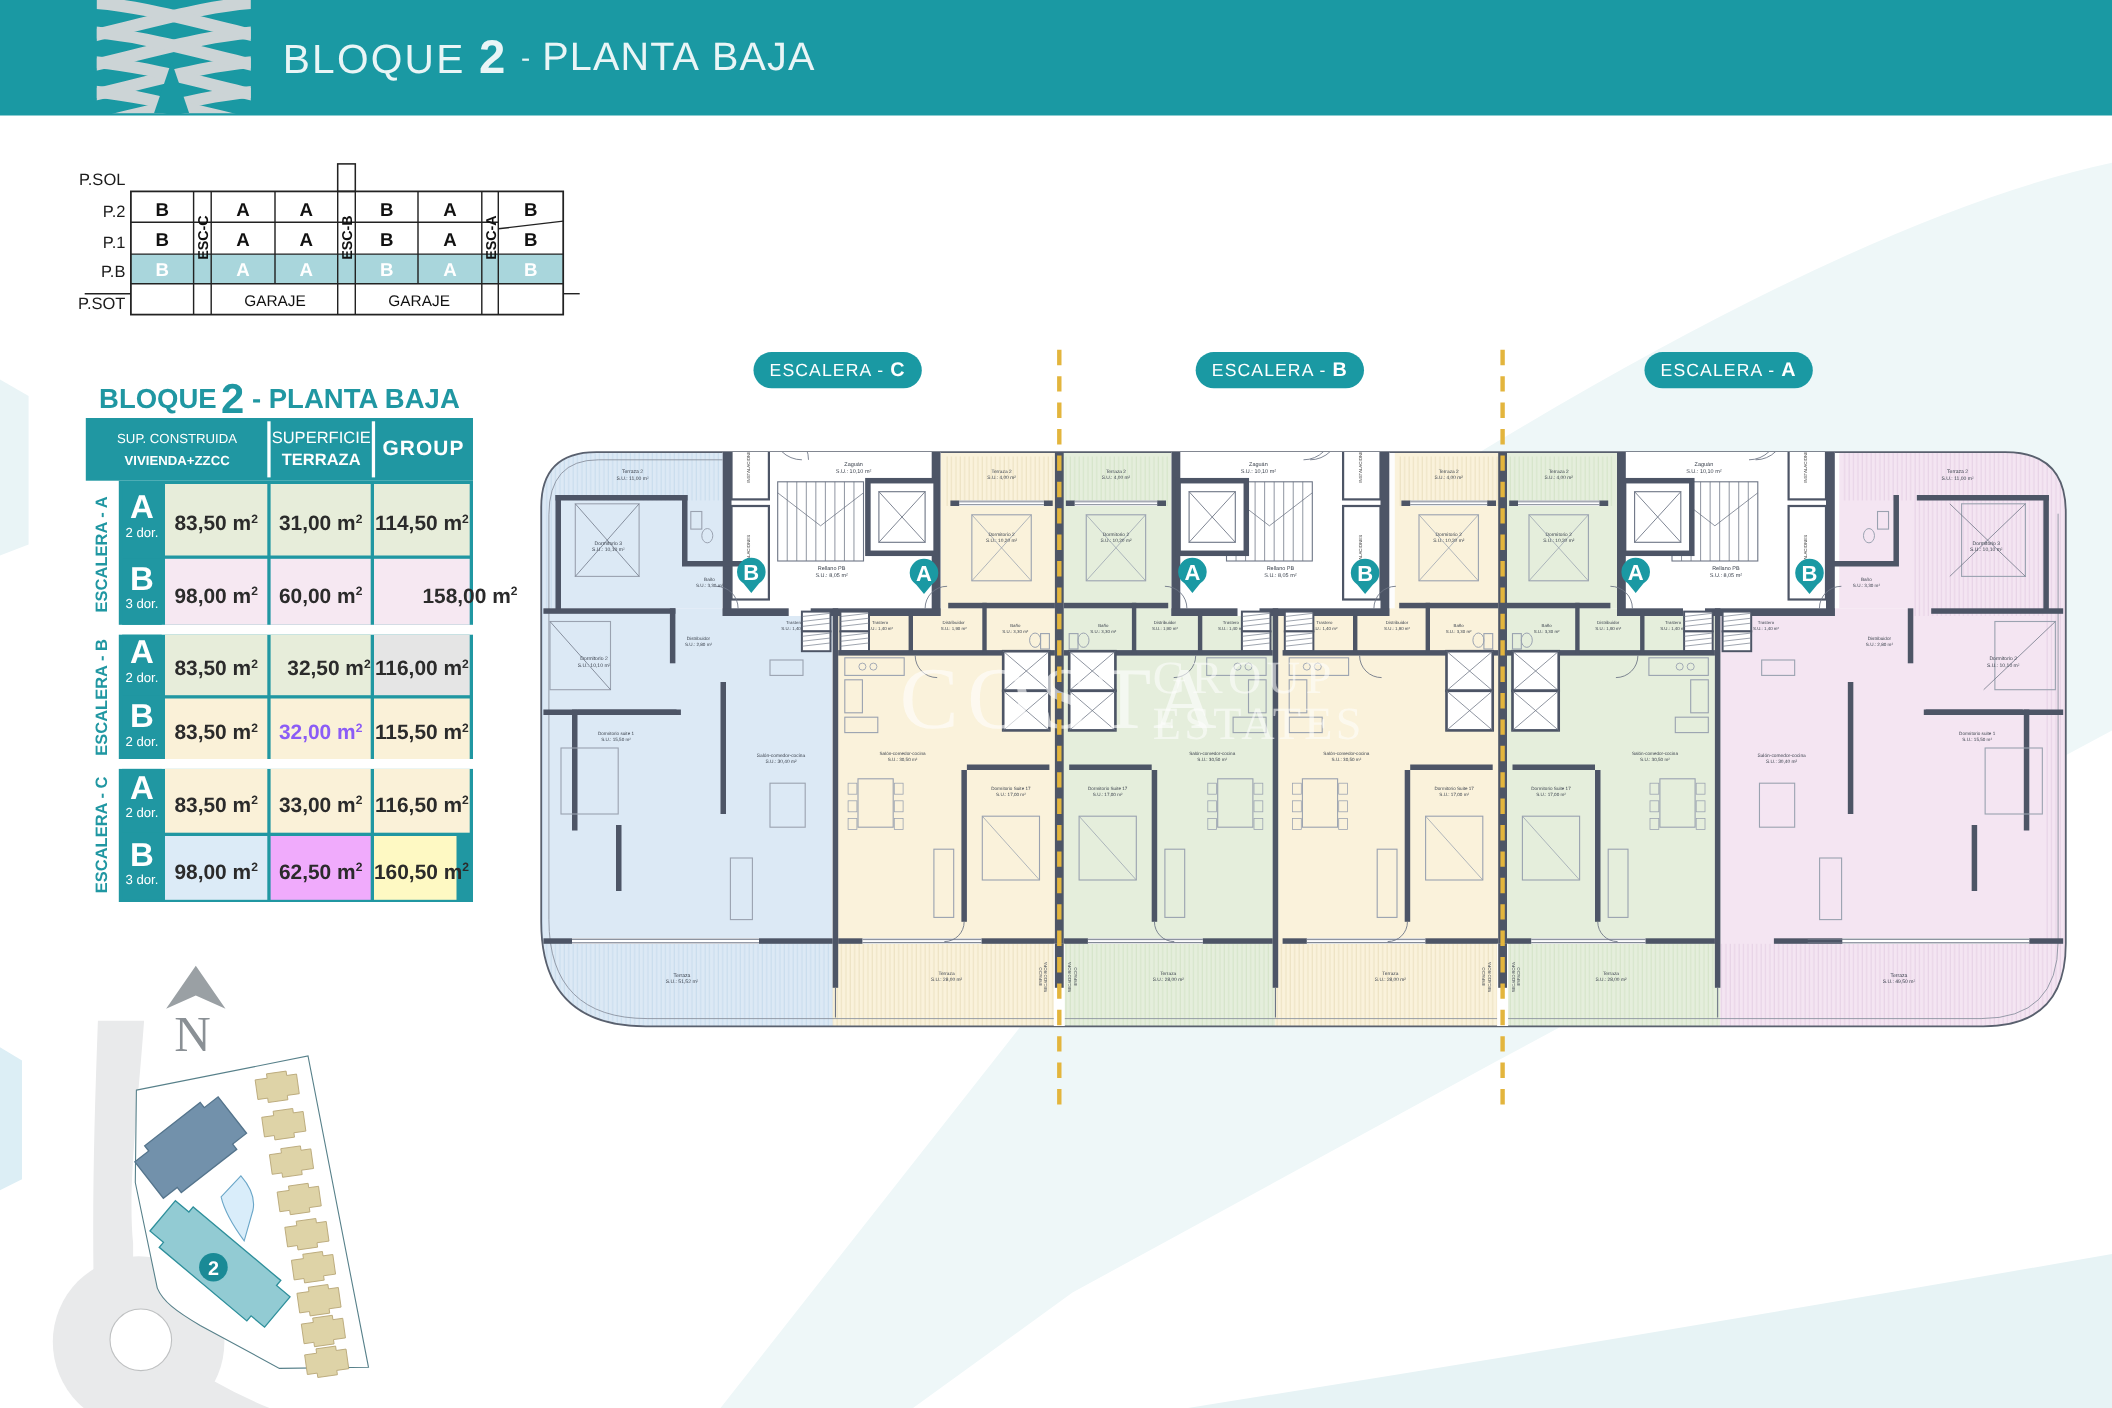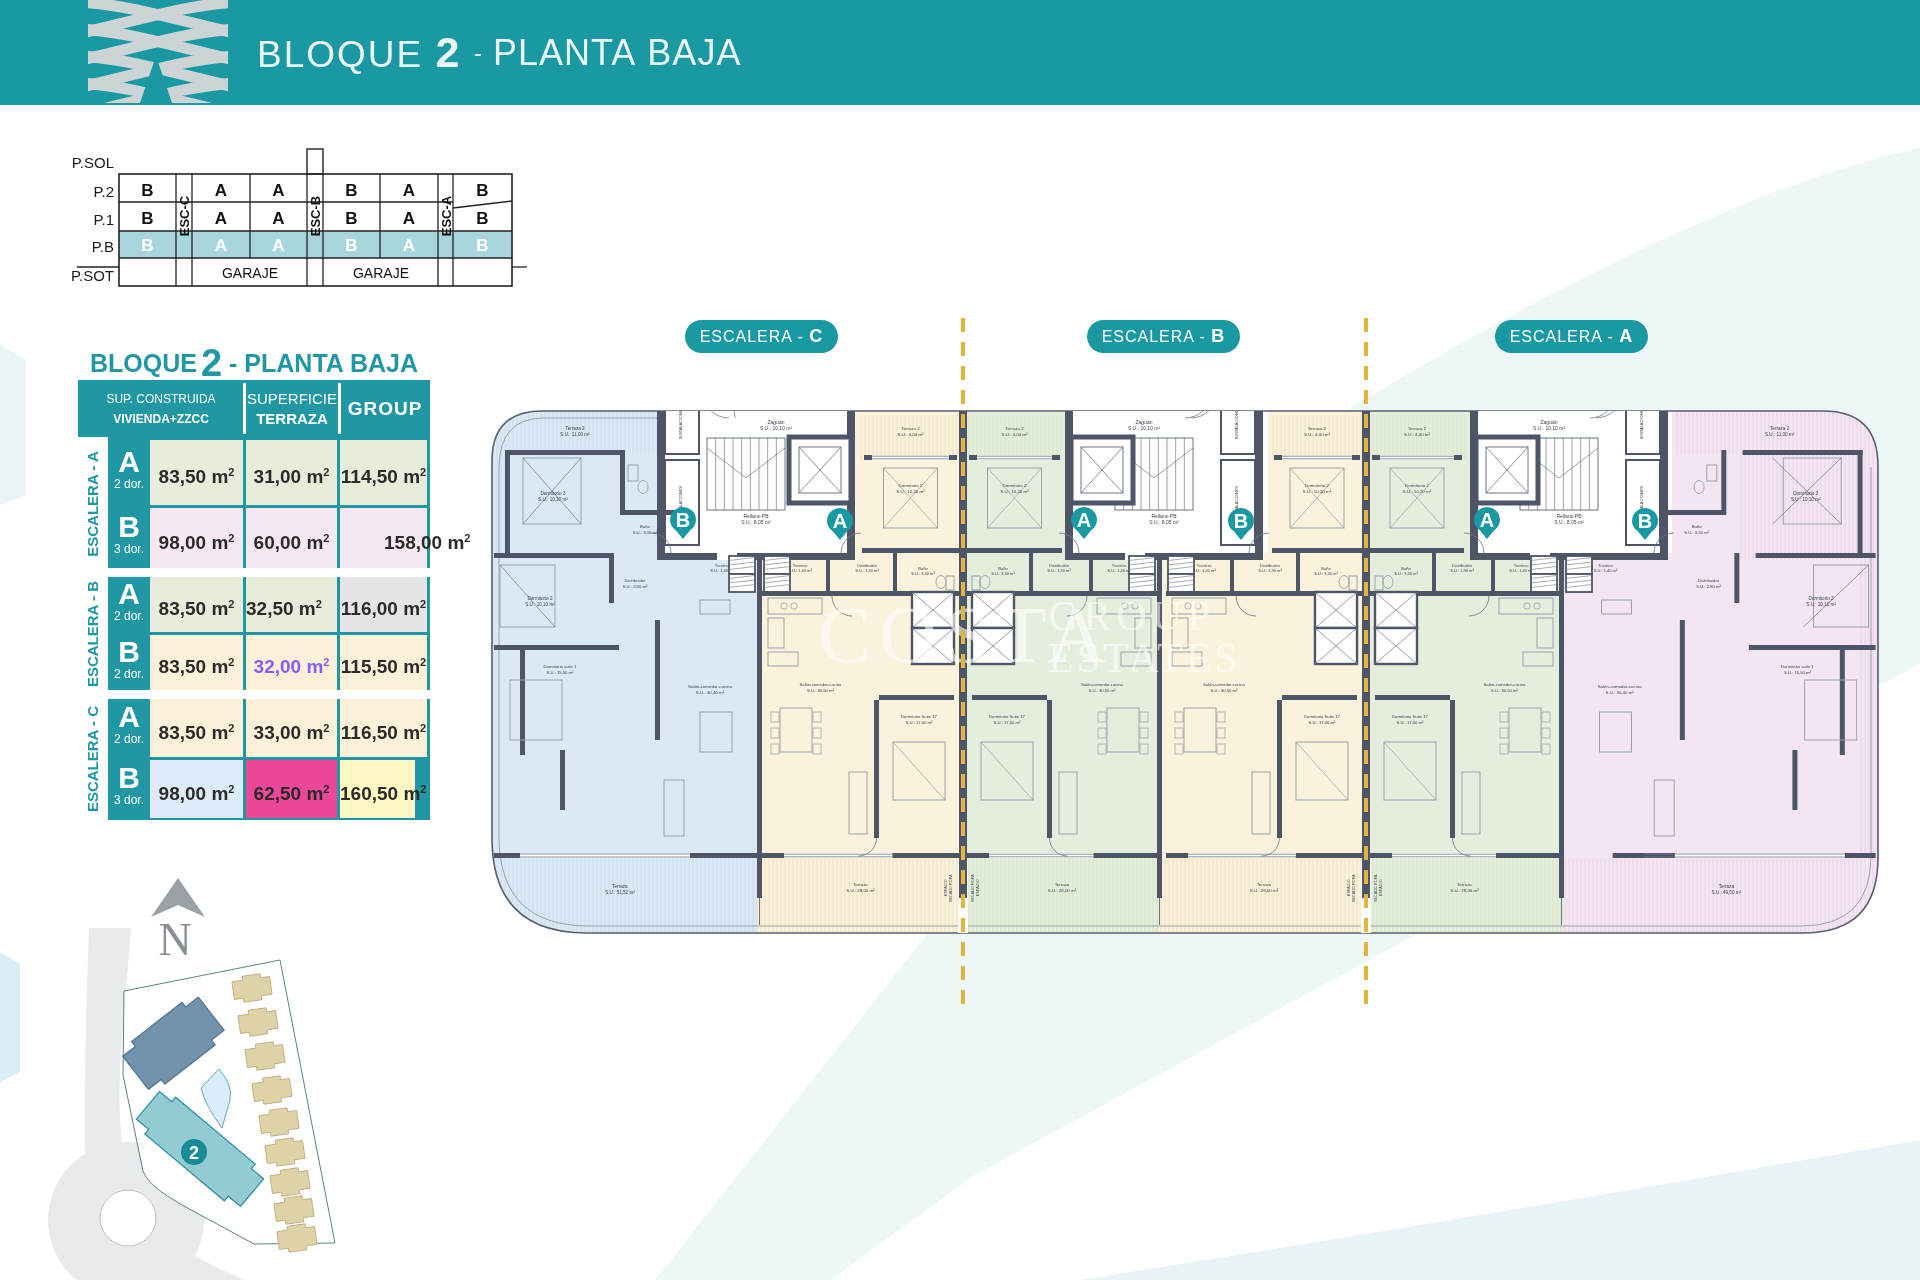--- a/index.html
+++ b/index.html
@@ -713,37 +713,37 @@
     <div style="font-size:12px;">3 dor.</div>
   </div>
 <div style="position:absolute;left:150px;top:508px;width:93px;height:60px;background:#f6e8f2;color:#2b2b2b;font-family:'Liberation Sans',sans-serif;text-align:center;line-height:60px;font-size:19px;font-weight:bold;">98,00&nbsp;m<span style="font-size:11px;vertical-align:7px;">2</span></div>
 <div style="position:absolute;left:246px;top:508px;width:91px;height:60px;background:#f6e8f2;color:#2b2b2b;font-family:'Liberation Sans',sans-serif;text-align:center;line-height:60px;font-size:19px;font-weight:bold;">60,00&nbsp;m<span style="font-size:11px;vertical-align:7px;">2</span></div>
 <div style="position:absolute;left:340px;top:508px;width:87px;height:60px;background:#f6e8f2;color:#2b2b2b;font-family:'Liberation Sans',sans-serif;line-height:60px;font-size:19px;font-weight:bold;padding-left:44px;">158,00&nbsp;m<span style="font-size:11px;vertical-align:7px;">2</span></div>
 <div style="position:absolute;left:111px;top:577px;width:36px;height:55px;background:#2097a2;color:#fff;font-family:'Liberation Sans',sans-serif;text-align:center;">
     <div style="font-size:30px;font-weight:bold;margin-top:1.5px;line-height:30px;">A</div>
     <div style="font-size:12px;">2 dor.</div>
   </div>
 <div style="position:absolute;left:150px;top:577px;width:93px;height:55px;background:#e7edda;color:#2b2b2b;font-family:'Liberation Sans',sans-serif;text-align:center;line-height:55px;font-size:19px;font-weight:bold;">83,50&nbsp;m<span style="font-size:11px;vertical-align:7px;">2</span></div>
-<div style="position:absolute;left:246px;top:577px;width:91px;height:55px;background:#e7edda;color:#2b2b2b;font-family:'Liberation Sans',sans-serif;text-align:left;line-height:55px;font-size:19px;font-weight:bold;">32,50&nbsp;m<span style="font-size:11px;vertical-align:7px;">2</span></div>
+<div style="position:absolute;left:246px;top:577px;width:91px;height:55px;background:#e7edda;color:#2b2b2b;font-family:'Liberation Sans',sans-serif;text-align:right;line-height:55px;font-size:19px;font-weight:bold;">32,50&nbsp;m<span style="font-size:11px;vertical-align:7px;">2</span></div>
 <div style="position:absolute;left:340px;top:577px;width:87px;height:55px;background:#e5e5e5;color:#2b2b2b;font-family:'Liberation Sans',sans-serif;text-align:center;line-height:55px;font-size:19px;font-weight:bold;">116,00&nbsp;m<span style="font-size:11px;vertical-align:7px;">2</span></div>
 <div style="position:absolute;left:111px;top:635px;width:36px;height:55px;background:#2097a2;color:#fff;font-family:'Liberation Sans',sans-serif;text-align:center;">
     <div style="font-size:30px;font-weight:bold;margin-top:1.5px;line-height:30px;">B</div>
     <div style="font-size:12px;">2 dor.</div>
   </div>
 <div style="position:absolute;left:150px;top:635px;width:93px;height:55px;background:#faf1d8;color:#2b2b2b;font-family:'Liberation Sans',sans-serif;text-align:center;line-height:55px;font-size:19px;font-weight:bold;">83,50&nbsp;m<span style="font-size:11px;vertical-align:7px;">2</span></div>
 <div style="position:absolute;left:246px;top:635px;width:91px;height:55px;background:#faf1d8;color:#8b5cf6;font-family:'Liberation Sans',sans-serif;text-align:center;line-height:55px;font-size:19px;font-weight:bold;">32,00&nbsp;m<span style="font-size:11px;vertical-align:7px;">2</span></div>
 <div style="position:absolute;left:340px;top:635px;width:87px;height:55px;background:#faf1d8;color:#2b2b2b;font-family:'Liberation Sans',sans-serif;text-align:center;line-height:55px;font-size:19px;font-weight:bold;">115,50&nbsp;m<span style="font-size:11px;vertical-align:7px;">2</span></div>
 <div style="position:absolute;left:111px;top:699px;width:36px;height:58px;background:#2097a2;color:#fff;font-family:'Liberation Sans',sans-serif;text-align:center;">
     <div style="font-size:30px;font-weight:bold;margin-top:3.0px;line-height:30px;">A</div>
     <div style="font-size:12px;">2 dor.</div>
   </div>
 <div style="position:absolute;left:150px;top:699px;width:93px;height:58px;background:#faf1d8;color:#2b2b2b;font-family:'Liberation Sans',sans-serif;text-align:center;line-height:58px;font-size:19px;font-weight:bold;">83,50&nbsp;m<span style="font-size:11px;vertical-align:7px;">2</span></div>
 <div style="position:absolute;left:246px;top:699px;width:91px;height:58px;background:#faf1d8;color:#2b2b2b;font-family:'Liberation Sans',sans-serif;text-align:center;line-height:58px;font-size:19px;font-weight:bold;">33,00&nbsp;m<span style="font-size:11px;vertical-align:7px;">2</span></div>
 <div style="position:absolute;left:340px;top:699px;width:87px;height:58px;background:#faf1d8;color:#2b2b2b;font-family:'Liberation Sans',sans-serif;text-align:center;line-height:58px;font-size:19px;font-weight:bold;">116,50&nbsp;m<span style="font-size:11px;vertical-align:7px;">2</span></div>
 <div style="position:absolute;left:111px;top:760px;width:36px;height:58px;background:#2097a2;color:#fff;font-family:'Liberation Sans',sans-serif;text-align:center;">
     <div style="font-size:30px;font-weight:bold;margin-top:3.0px;line-height:30px;">B</div>
     <div style="font-size:12px;">3 dor.</div>
   </div>
 <div style="position:absolute;left:150px;top:760px;width:93px;height:58px;background:#dcebf7;color:#2b2b2b;font-family:'Liberation Sans',sans-serif;text-align:center;line-height:58px;font-size:19px;font-weight:bold;">98,00&nbsp;m<span style="font-size:11px;vertical-align:7px;">2</span></div>
-<div style="position:absolute;left:246px;top:760px;width:91px;height:58px;background:#ec4899;color:#2b2b2b;font-family:'Liberation Sans',sans-serif;text-align:center;line-height:58px;font-size:19px;font-weight:bold;">62,50&nbsp;m<span style="font-size:11px;vertical-align:7px;">2</span></div>
+<div style="position:absolute;left:246px;top:760px;width:91px;height:58px;background:#f0abfc;color:#2b2b2b;font-family:'Liberation Sans',sans-serif;text-align:center;line-height:58px;font-size:19px;font-weight:bold;">62,50&nbsp;m<span style="font-size:11px;vertical-align:7px;">2</span></div>
 <div style="position:absolute;left:340px;top:760px;width:75px;height:58px;background:#fef9c3;color:#2b2b2b;font-family:'Liberation Sans',sans-serif;text-align:center;line-height:58px;font-size:19px;font-weight:bold;">160,50&nbsp;m<span style="font-size:11px;vertical-align:7px;">2</span></div>
 <div style="position:absolute;left:685px;top:320px;width:153px;height:33px;background:#1a99a3;border-radius:17px;color:#fff;text-align:center;line-height:33px;font-family:'Liberation Sans',sans-serif;font-size:16px;letter-spacing:1px;">ESCALERA - <b style="font-size:18px;">C</b></div>
 <div style="position:absolute;left:1087px;top:320px;width:153px;height:33px;background:#1a99a3;border-radius:17px;color:#fff;text-align:center;line-height:33px;font-family:'Liberation Sans',sans-serif;font-size:16px;letter-spacing:1px;">ESCALERA - <b style="font-size:18px;">B</b></div>
 <div style="position:absolute;left:1495px;top:320px;width:153px;height:33px;background:#1a99a3;border-radius:17px;color:#fff;text-align:center;line-height:33px;font-family:'Liberation Sans',sans-serif;font-size:16px;letter-spacing:1px;">ESCALERA - <b style="font-size:18px;">A</b></div>
 </body></html>

